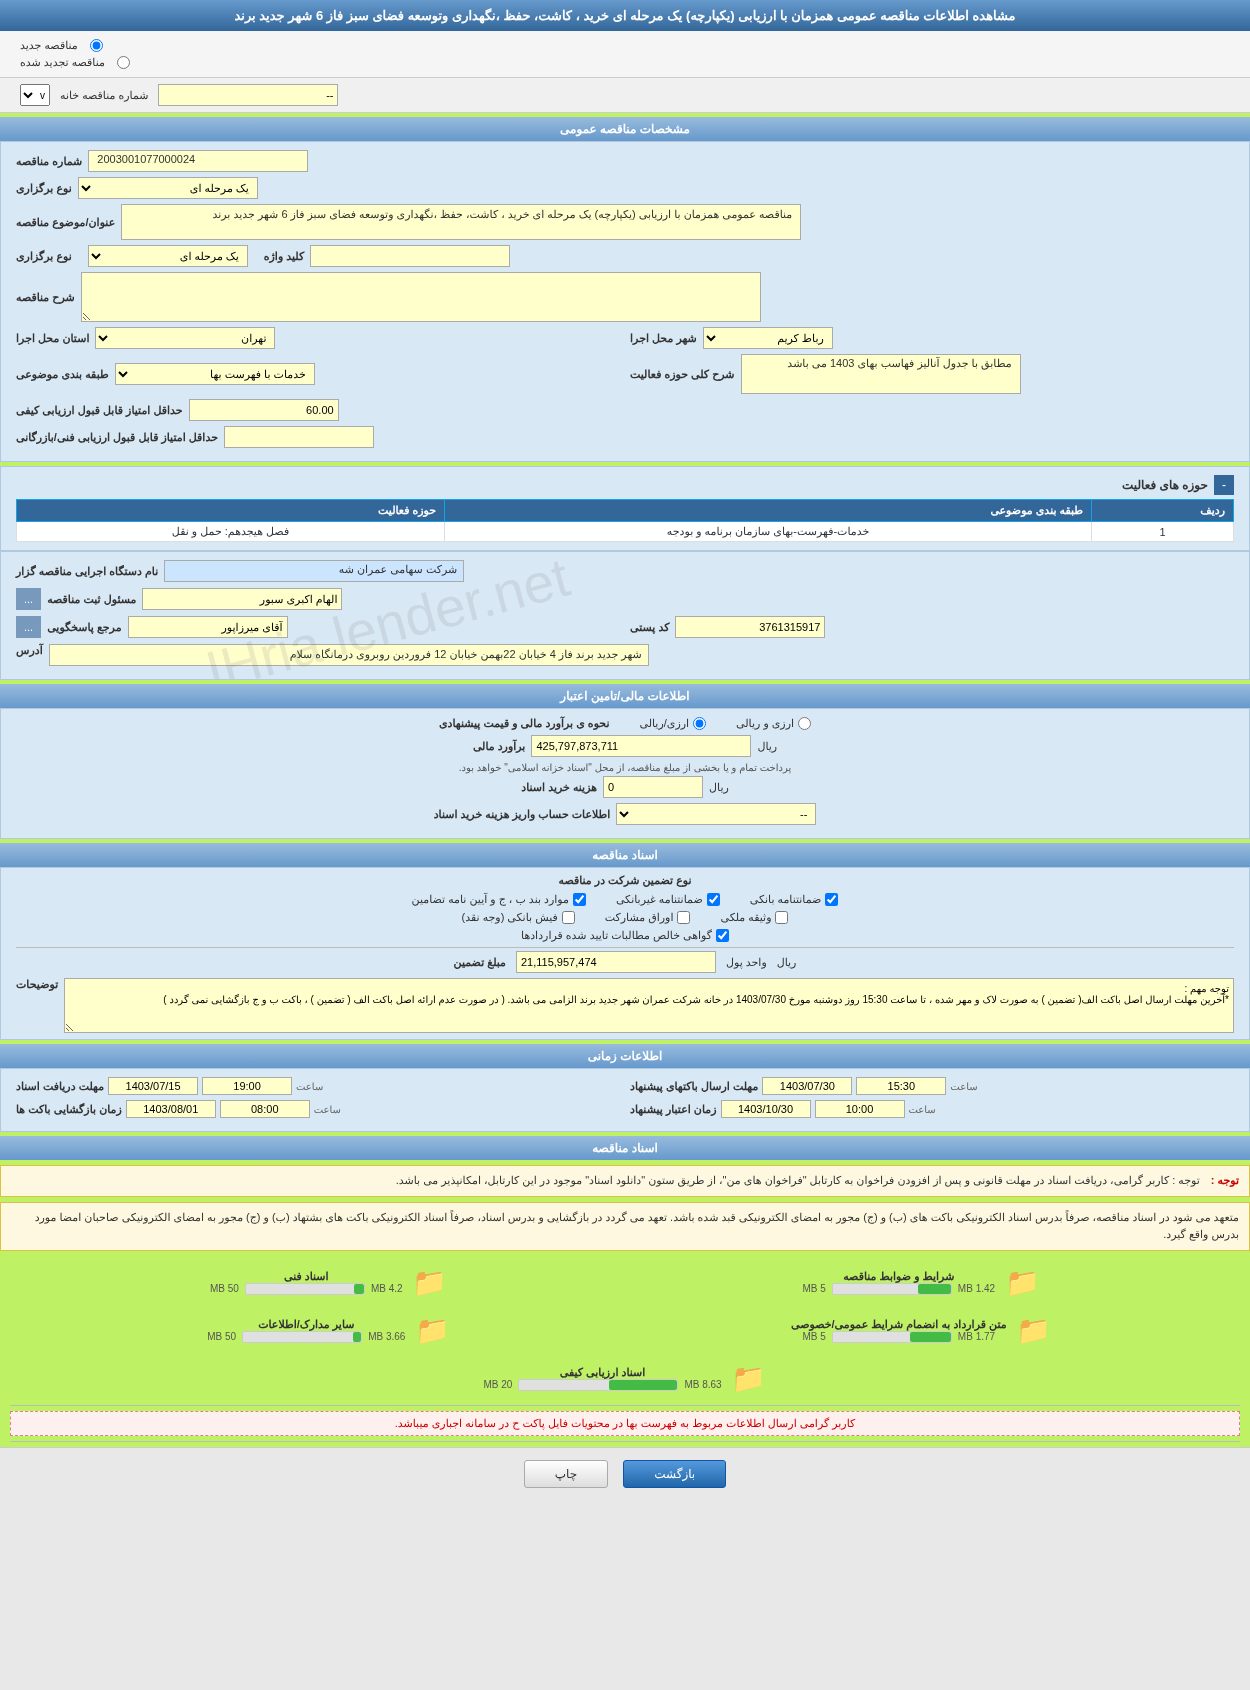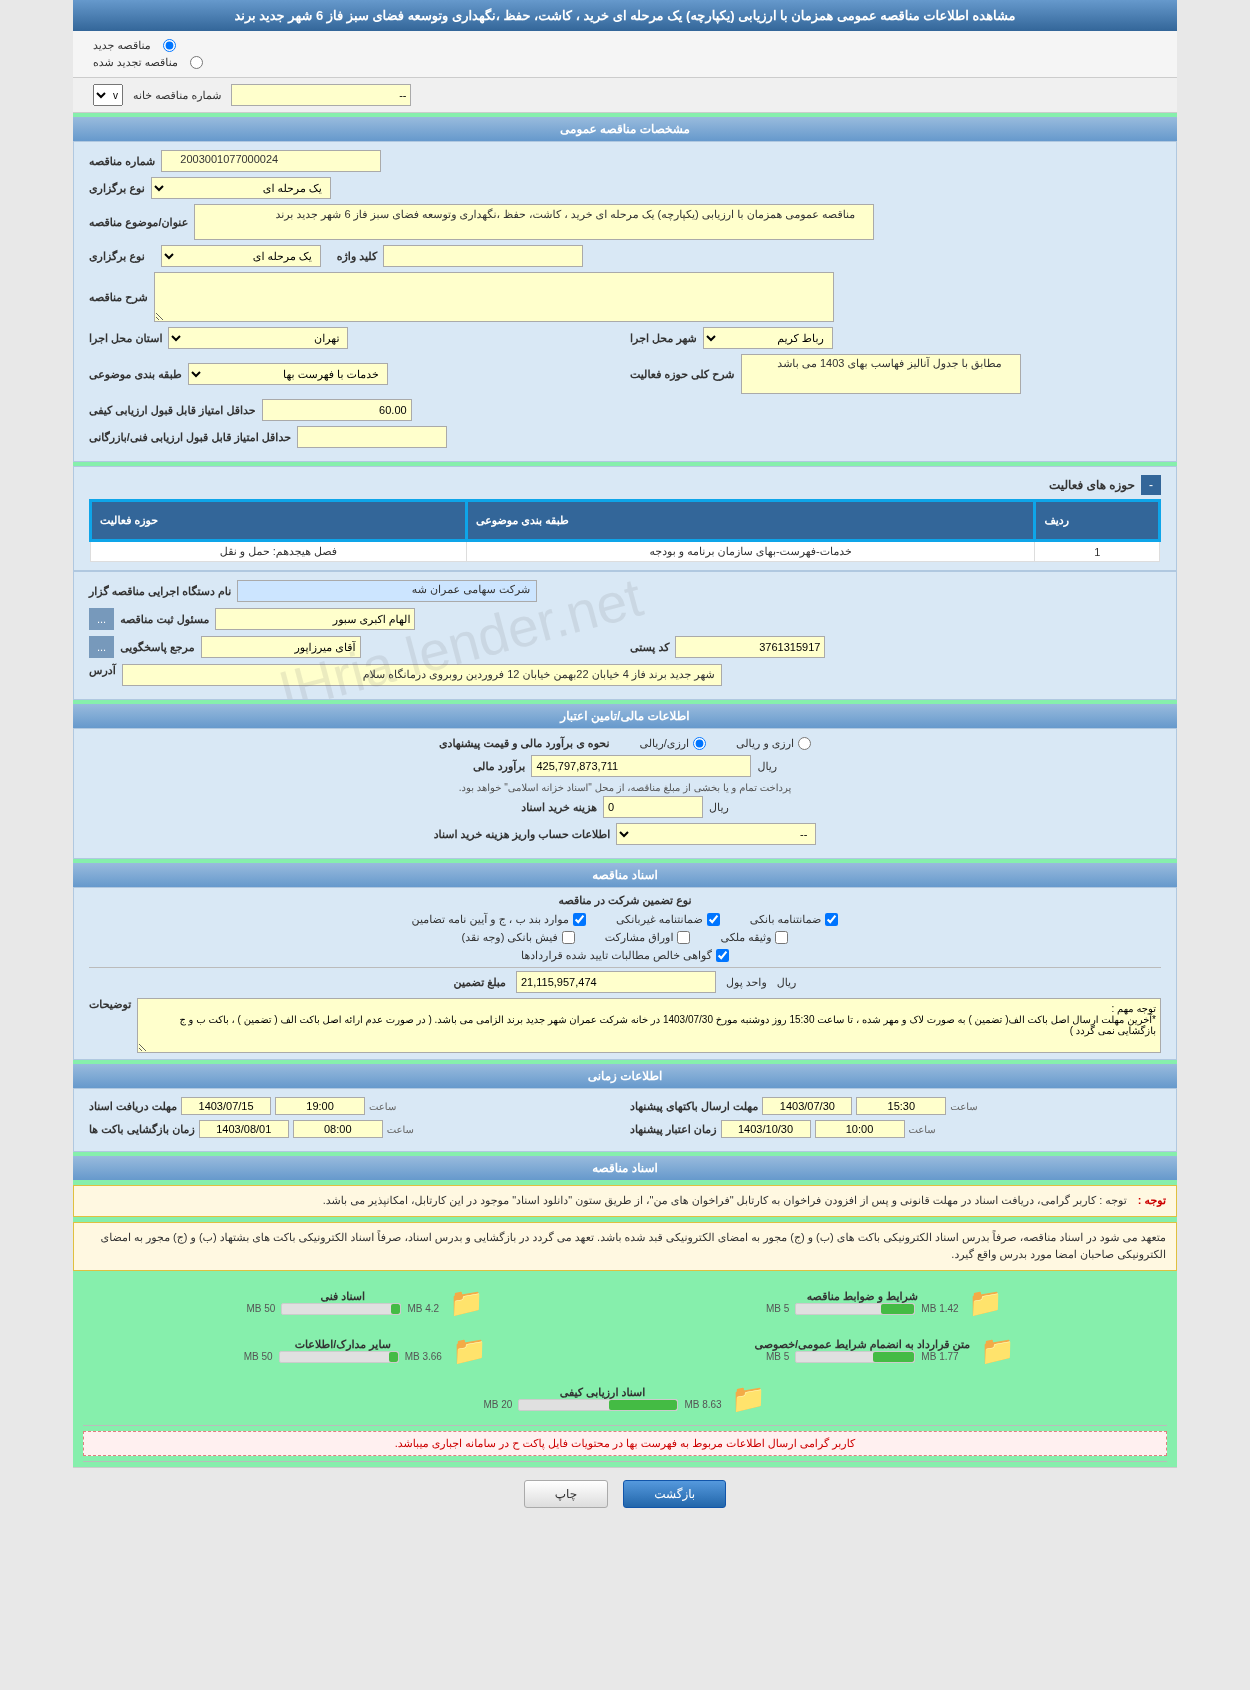--- a/index.html
+++ b/index.html
@@ -4,23 +4,23 @@
   <style>
     * { box-sizing: border-box; margin: 0; padding: 0; }
     body {
       font-family: Tahoma, Arial, sans-serif;
       font-size: 11px;
       direction: rtl;
       background: #e8e8e8;
       color: #333;
     }
     .page-wrapper {
-      width: 1104px;
+      width: 1250px;
       margin: 0 auto;
-      background: #86efac;
+      background: #bef264;
     }
     .page-title {
       background: linear-gradient(to bottom, #6699cc, #336699);
       color: white;
       text-align: center;
       padding: 8px 10px;
       font-size: 13px;
       font-weight: bold;
     }
     .radio-section {
@@ -83,21 +83,21 @@
     }
     .form-label {
       font-size: 11px;
       font-weight: bold;
       white-space: nowrap;
       text-align: right;
     }
     .form-value {
       background: #ffffcc;
       border: 1px solid #aaa;
-      padding: 2px 18px;
+      padding: 2px 8px;
       font-size: 11px;
       min-height: 22px;
       display: inline-block;
     }
     .form-value-blue {
       background: #cce5ff;
       border: 1px solid #aaa;
       padding: 2px 6px;
       font-size: 11px;
       min-height: 22px;
@@ -125,24 +125,24 @@
       justify-content: flex-end;
     }
     .table-blue {
       width: 100%;
       border-collapse: collapse;
       margin-top: 4px;
     }
     .table-blue th {
       background: #336699;
       color: white;
-      padding: 12px 8px;
-      text-align: left;
-      font-size: 11px;
-      border: 3px solid #0ea5e9;
+      padding: 4px 8px;
+      text-align: right;
+      font-size: 11px;
+      border: 1px solid #0ea5e9;
     }
     .table-blue td {
       background: white;
       padding: 3px 24px;
       text-align: center;
       font-size: 11px;
       border: 1px solid #ddd;
     }
     .expand-btn {
       background: #336699;

